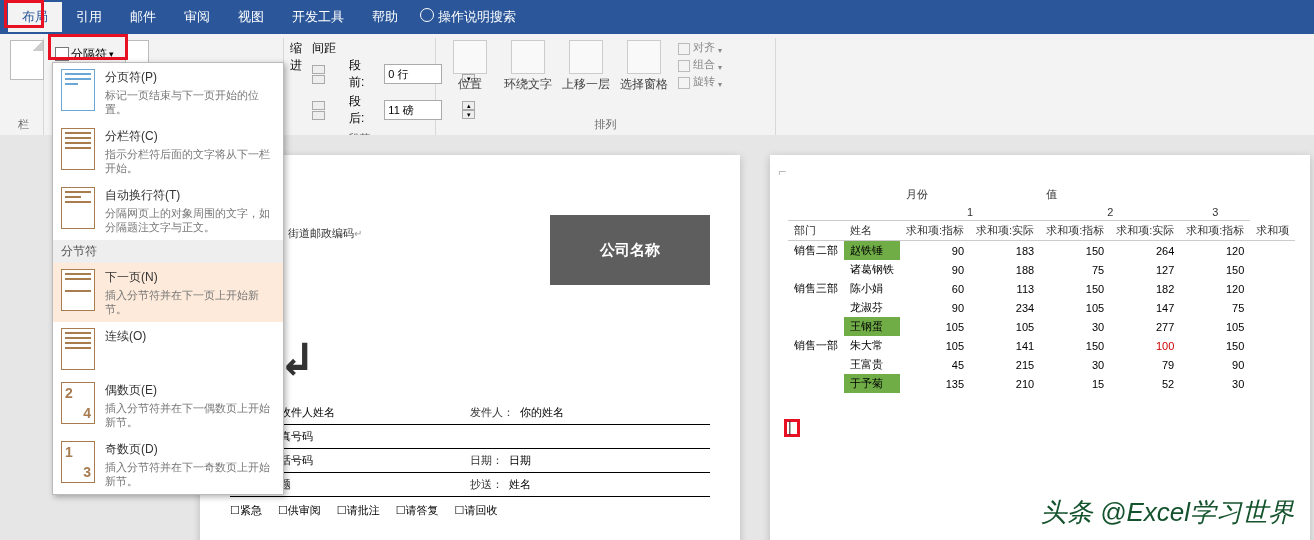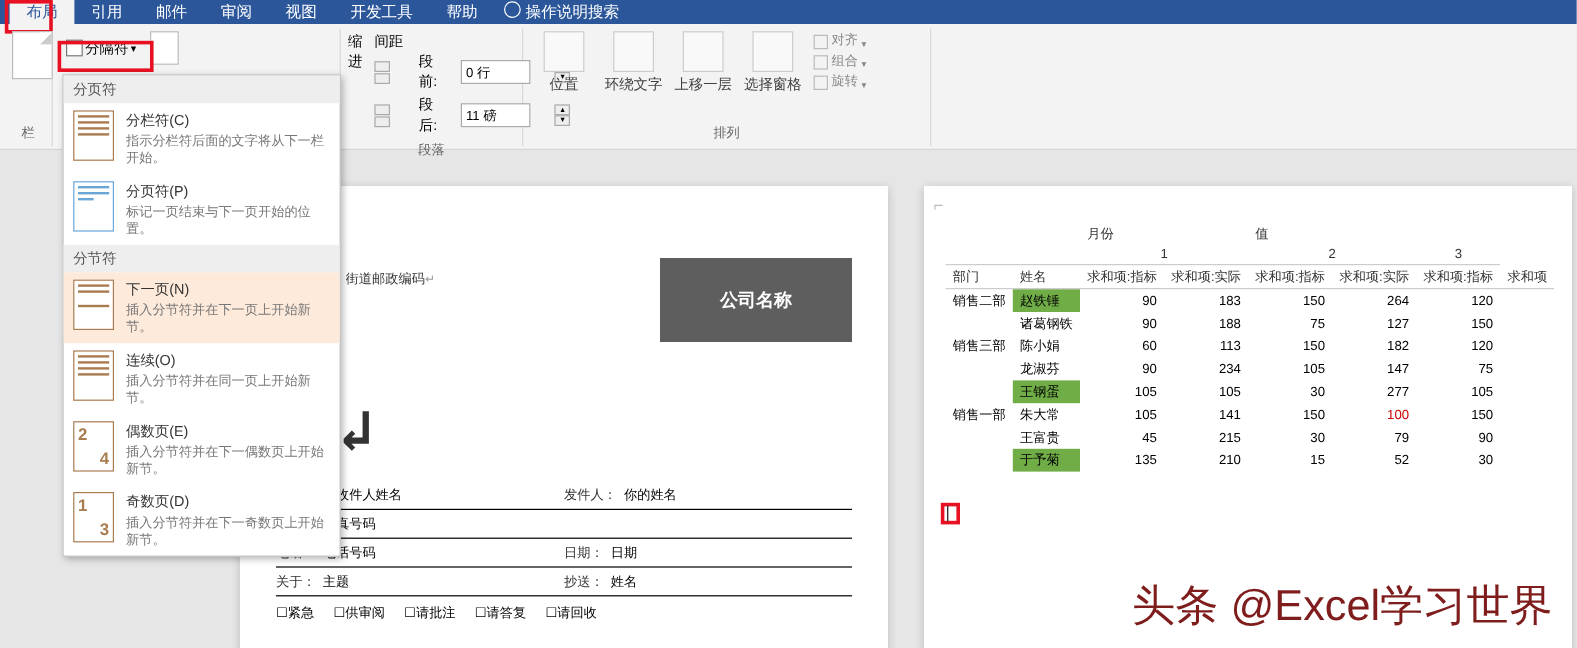--- a/index.html
+++ b/index.html
@@ -1,17 +1,17 @@
 <!DOCTYPE html>
 <html><head>
 <meta charset="utf-8">
 <style>
 *{box-sizing:border-box;margin:0;padding:0;font-family:"Microsoft YaHei","Segoe UI",sans-serif}
 body{background:#e6e6e6;width:1314px;height:540px;overflow:hidden;position:relative}
-.ribbon-tabs{background:#2b579a;color:#fff;height:20px;display:flex;align-items:center;font-size:13px;padding-left:8px}
+.ribbon-tabs{background:#2b579a;color:#fff;height:34px;display:flex;align-items:center;font-size:13px;padding-left:8px}
 .ribbon-tabs .tab{padding:6px 14px;cursor:default}
 .ribbon-tabs .tab.active{background:#f3f3f3;color:#2b579a}
 .ribbon-tabs .search{display:flex;align-items:flex-start;gap:4px;margin-left:8px}
 .ribbon-tabs .bulb{width:14px;height:14px;border:1px solid #fff;border-radius:50%;position:relative}
 .ribbon-body{background:#f3f3f3;height:105px;border-bottom:1px solid #d4d4d4;display:flex;font-size:12px;padding:4px 4px 0}
 .red-box{border:3px solid #e81123;position:absolute}
 .group{border-right:1px solid #d8d8d8;padding:2px 6px;display:flex;flex-direction:column;justify-content:space-between;height:98px}
 .group-label{text-align:center;color:#666;font-size:11px;padding:2px 0}
 .big-icon{width:34px;height:40px;border:1px solid #bbb;background:#fff;display:flex;align-items:center;justify-content:center;position:relative}
 .big-icon .fold{position:absolute;top:0;right:0;width:10px;height:10px;background:linear-gradient(135deg,#fff 50%,#ccc 50%)}
@@ -48,21 +48,21 @@
 .checks{display:flex;gap:16px;font-size:11px;padding:6px 0}
 .page2{width:540px;height:400px;padding:30px 18px;font-size:11px}
 .tbl{width:100%;border-collapse:collapse;font-size:11px}
 .tbl th,.tbl td{text-align:right;padding:2px 6px;white-space:nowrap}
 .tbl th{font-weight:normal;color:#333}
 .tbl .lh{text-align:left}
 .tbl .grn{background:#70ad47;color:#000}
 .tbl .total td{border-top:1px solid #000;font-weight:bold;background:#d9e1f2}
 .tbl .red{color:#c00}
 .hdr-row th{border-bottom:1px solid #ccc}
-.watermark{position:absolute;right:20px;bottom:10px;font-size:36px;color:#7f1d1d;z-index:50}
+.watermark{position:absolute;right:20px;bottom:10px;font-size:26px;color:#14532d;font-style:italic;z-index:50}
 .cursor-mark{position:absolute;color:#333;font-size:14px}
 .corner{color:#bbb;font-size:14px;position:absolute}
 .spin-lr{display:flex;flex-direction:column;gap:1px;margin-right:4px}
 .spin-lr div{width:13px;height:9px;border:1px solid #aaa;background:#eee}
 </style>
 </head>
 <body>
 
 <div class="ribbon-tabs">
   <div class="tab active">布局</div>
@@ -166,42 +166,52 @@
             <span style="font-size:8px">▾</span>
           </div>
       </div>
     </div>
     <div class="group-label">排列</div>
   </div>
 </div>
 <div class="red-box" style="left:48px;top:34px;width:80px;height:26px"></div>
 
 <div class="dropdown">
-  <div class="dd-header">分页符</div>
+  <div class="dd-item">
+    <div class="dd-icon blue">
+        <div class="ln"></div>
+        <div class="ln"></div>
+        <div class="ln" style="width:40%"></div>
+      </div>
+    <div class="dd-txt">
+        <div class="t">分页符(P)</div>
+        <div class="d">标记一页结束与下一页开始的位置。</div>
+      </div>
+  </div>
   <div class="dd-item">
     <div class="dd-icon">
         <div class="ln"></div>
         <div class="ln"></div>
         <div class="ln"></div>
         <div class="ln"></div>
       </div>
     <div class="dd-txt">
         <div class="t">分栏符(C)</div>
         <div class="d">指示分栏符后面的文字将从下一栏开始。</div>
       </div>
   </div>
   <div class="dd-item">
-    <div class="dd-icon blue">
-        <div class="ln"></div>
-        <div class="ln"></div>
-        <div class="ln" style="width:40%"></div>
-      </div>
-    <div class="dd-txt">
-        <div class="t">分页符(P)</div>
-        <div class="d">标记一页结束与下一页开始的位置。</div>
+    <div class="dd-icon">
+        <div class="ln"></div>
+        <div class="ln" style="width:50%"></div>
+        <div class="ln"></div>
+      </div>
+    <div class="dd-txt">
+        <div class="t">自动换行符(T)</div>
+        <div class="d">分隔网页上的对象周围的文字，如分隔题注文字与正文。</div>
       </div>
   </div>
   <div class="dd-header">分节符</div>
   <div class="dd-item hl">
     <div class="dd-icon">
         <div class="ln"></div>
         <div class="ln"></div>
         <div class="ln" style="margin-top:10px"></div>
       </div>
     <div class="dd-txt">
@@ -211,21 +221,20 @@
   </div>
   <div class="dd-item">
     <div class="dd-icon">
         <div class="ln"></div>
         <div class="ln"></div>
         <div class="ln"></div>
         <div class="ln"></div>
       </div>
     <div class="dd-txt">
         <div class="t">连续(O)</div>
-        <div class="d">插入分节符并在同一页上开始新节。</div>
       </div>
   </div>
   <div class="dd-item">
     <div class="dd-icon">
         <div class="num" style="left:3px;top:2px">2</div>
         <div class="num" style="right:3px;bottom:2px">4</div>
       </div>
     <div class="dd-txt">
         <div class="t">偶数页(E)</div>
         <div class="d">插入分节符并在下一偶数页上开始新节。</div>

